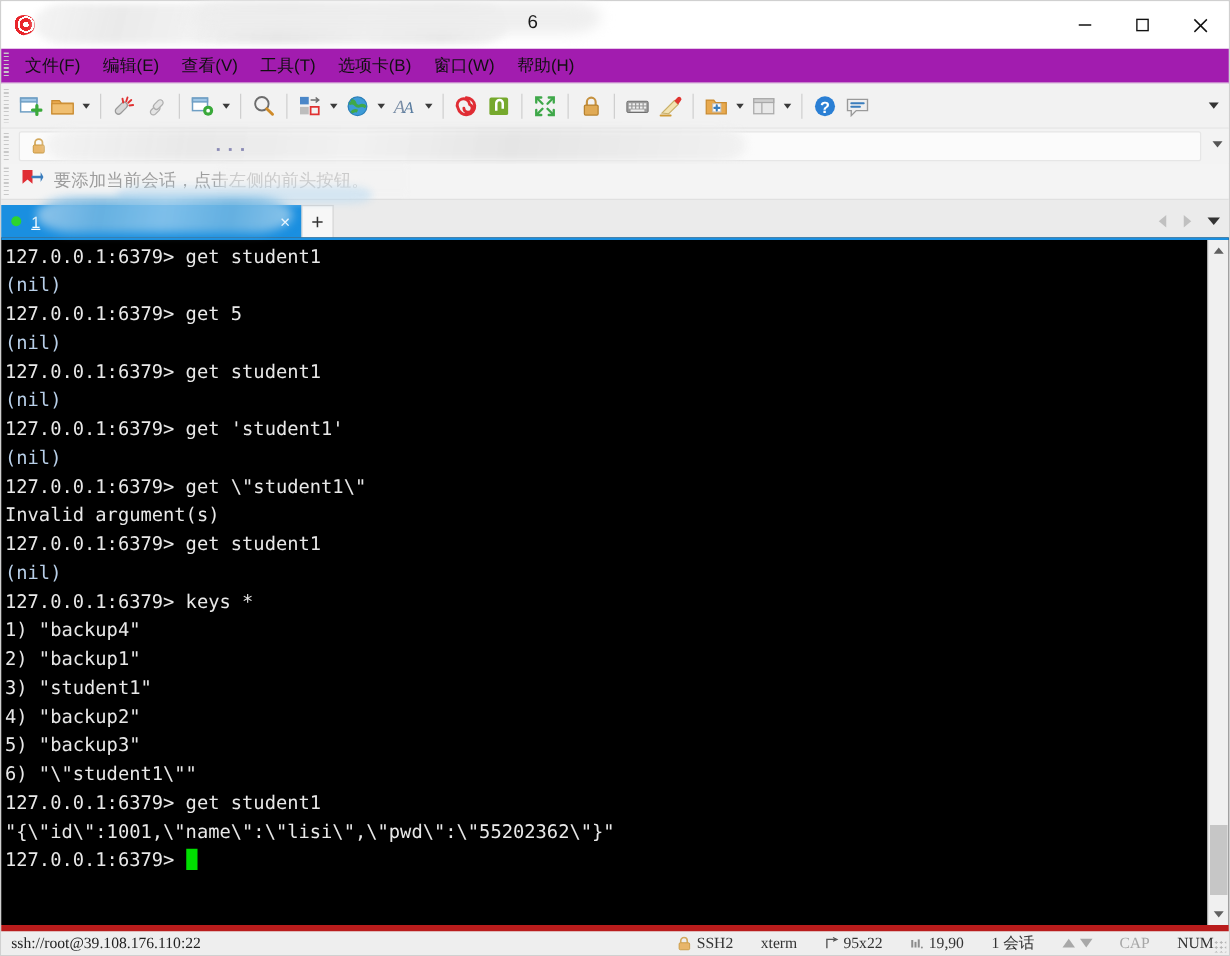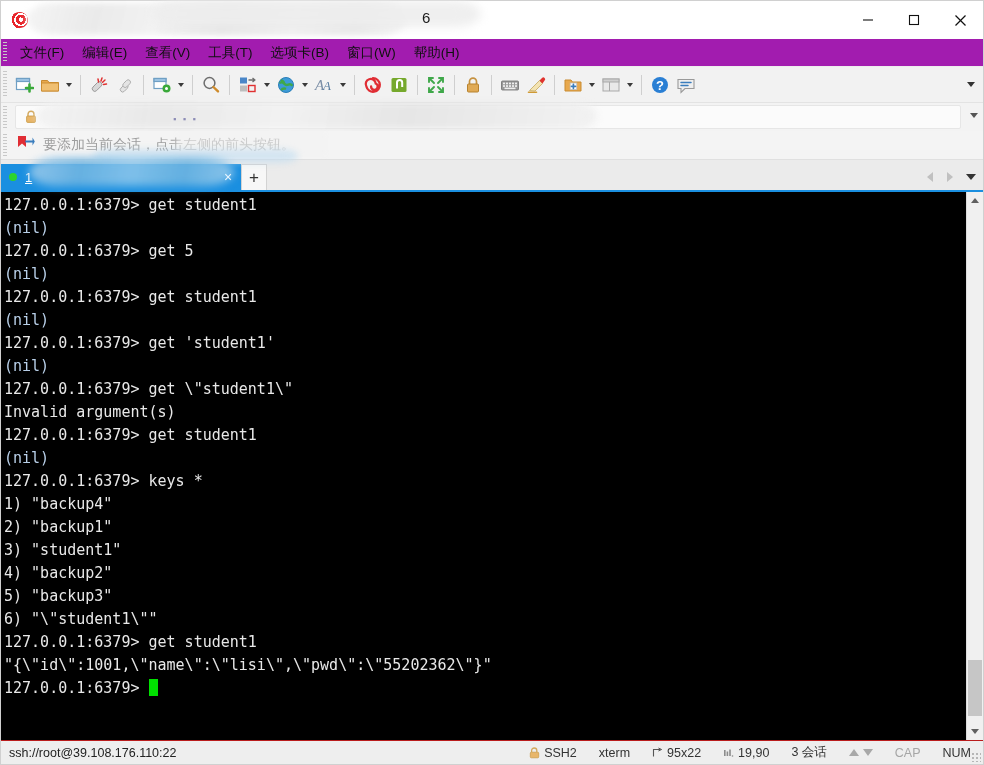--- a/index.html
+++ b/index.html
@@ -432,29 +432,29 @@
     bottom: 24px;
     height: 56px;
     background: #c6c6c6;
     cursor: default;
   }
 
   
   .statusbar {
     height: 24px;
     background: #eeeeee;
-    border-top: 1px solid #b91c1c;
+    border-top: 5px solid #b91c1c;
     display: flex;
     align-items: center;
     font-size: 12.5px;
     color: #333;
     flex: 0 0 auto;
     position: relative;
     box-sizing: border-box;
-    font-family: Liberation Sans, sans-serif;
+    font-family: Liberation Serif, serif;
   }
   .sb-left { margin-left: 8px; color: #222; }
   .sb-cell {
     display: flex;
     align-items: center;
     gap: 4px;
     white-space: nowrap;
   }
   .sb-right {
     position: absolute;
@@ -789,21 +789,21 @@
               <rect x="1" y="3" width="1.6" height="6"></rect>
               <rect x="3.6" y="4.5" width="1.6" height="4.5"></rect>
               <rect x="6.2" y="2.5" width="1.6" height="6.5"></rect>
             </g>
           <circle cx="9.5" cy="9" r="0.8" fill="#8c8c8c"></circle>
         </svg>
         <span>19,90</span>
       </div>
 
       <div class="sb-cell">
-        <span>3 会话</span>
+        <span>1 会话</span>
       </div>
 
       <div class="sb-cell">
         <div class="sb-arrow-up"></div>
         <div class="sb-arrow-dn"></div>
       </div>
 
       <div class="sb-cell sb-dim">
         <span>CAP</span>
       </div>

